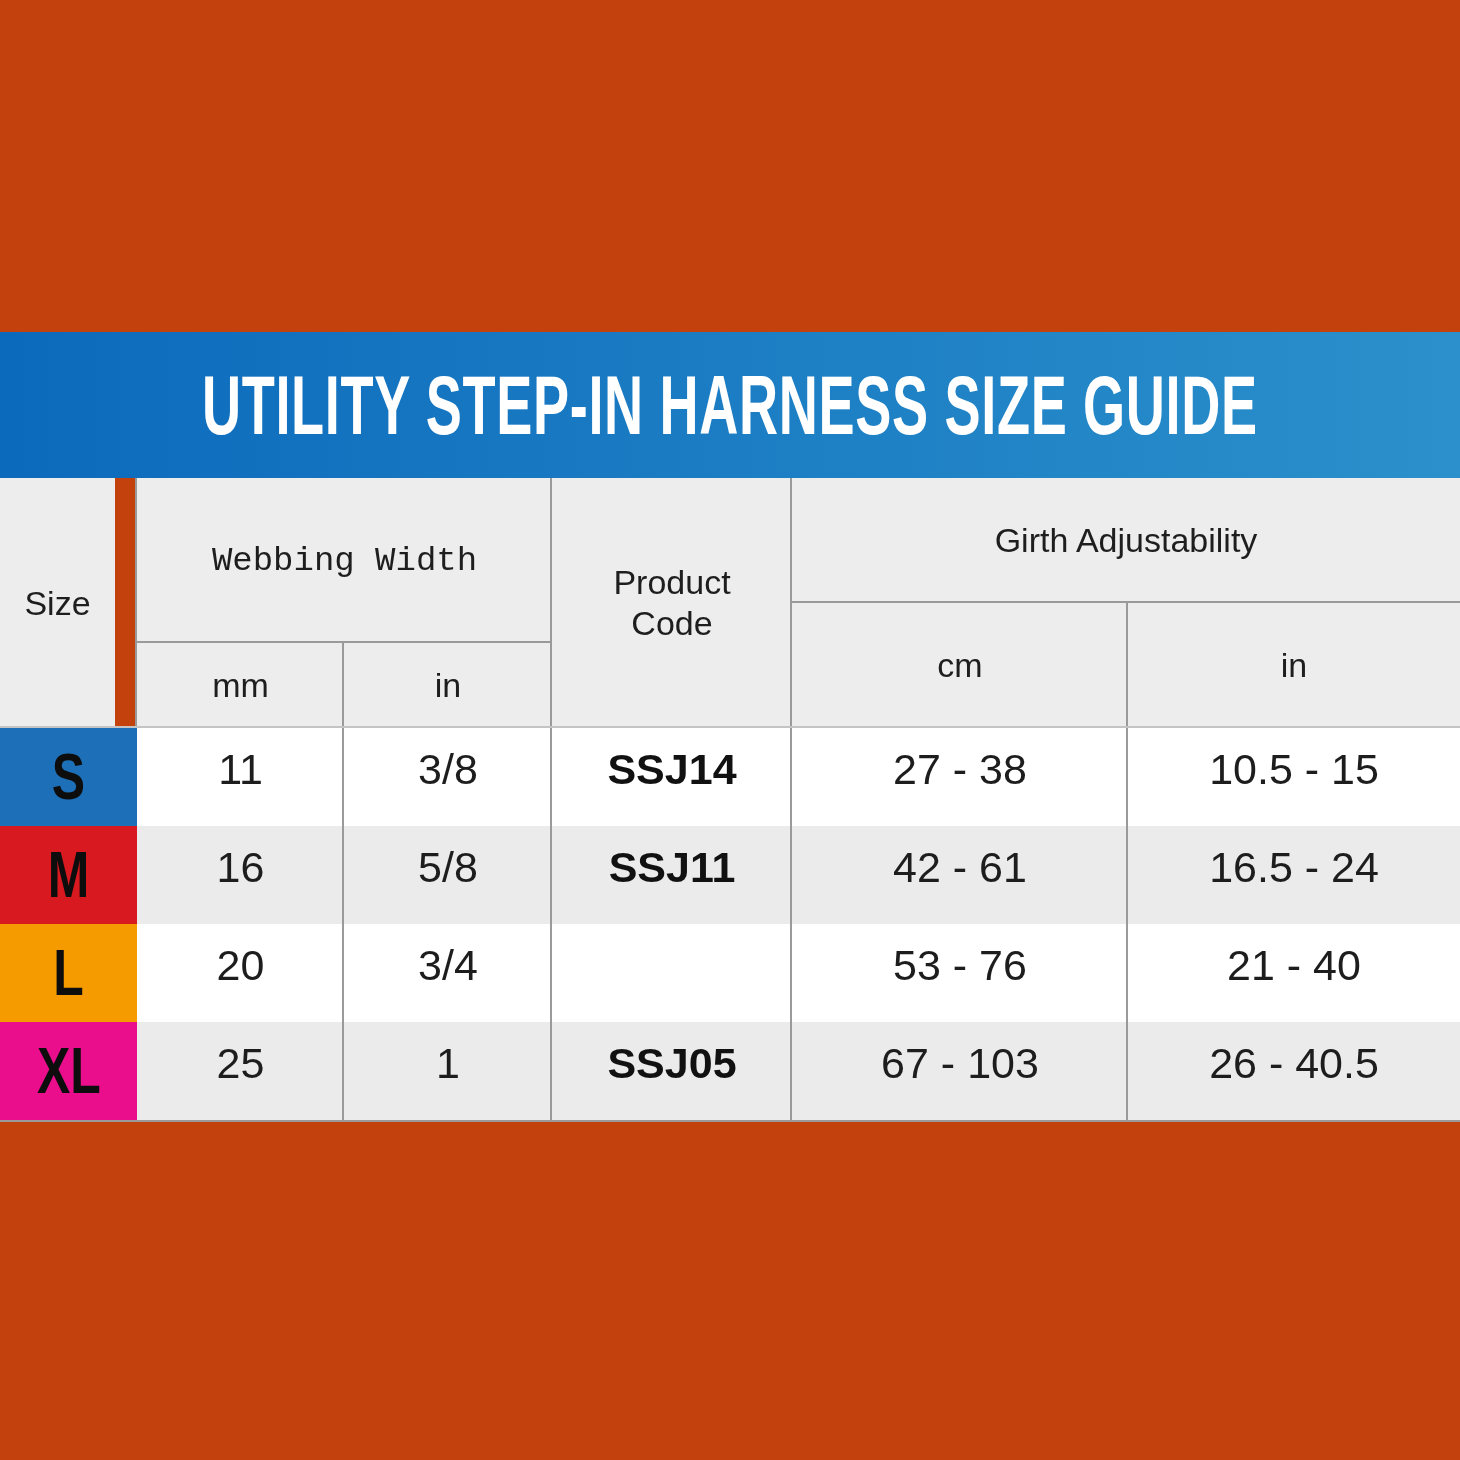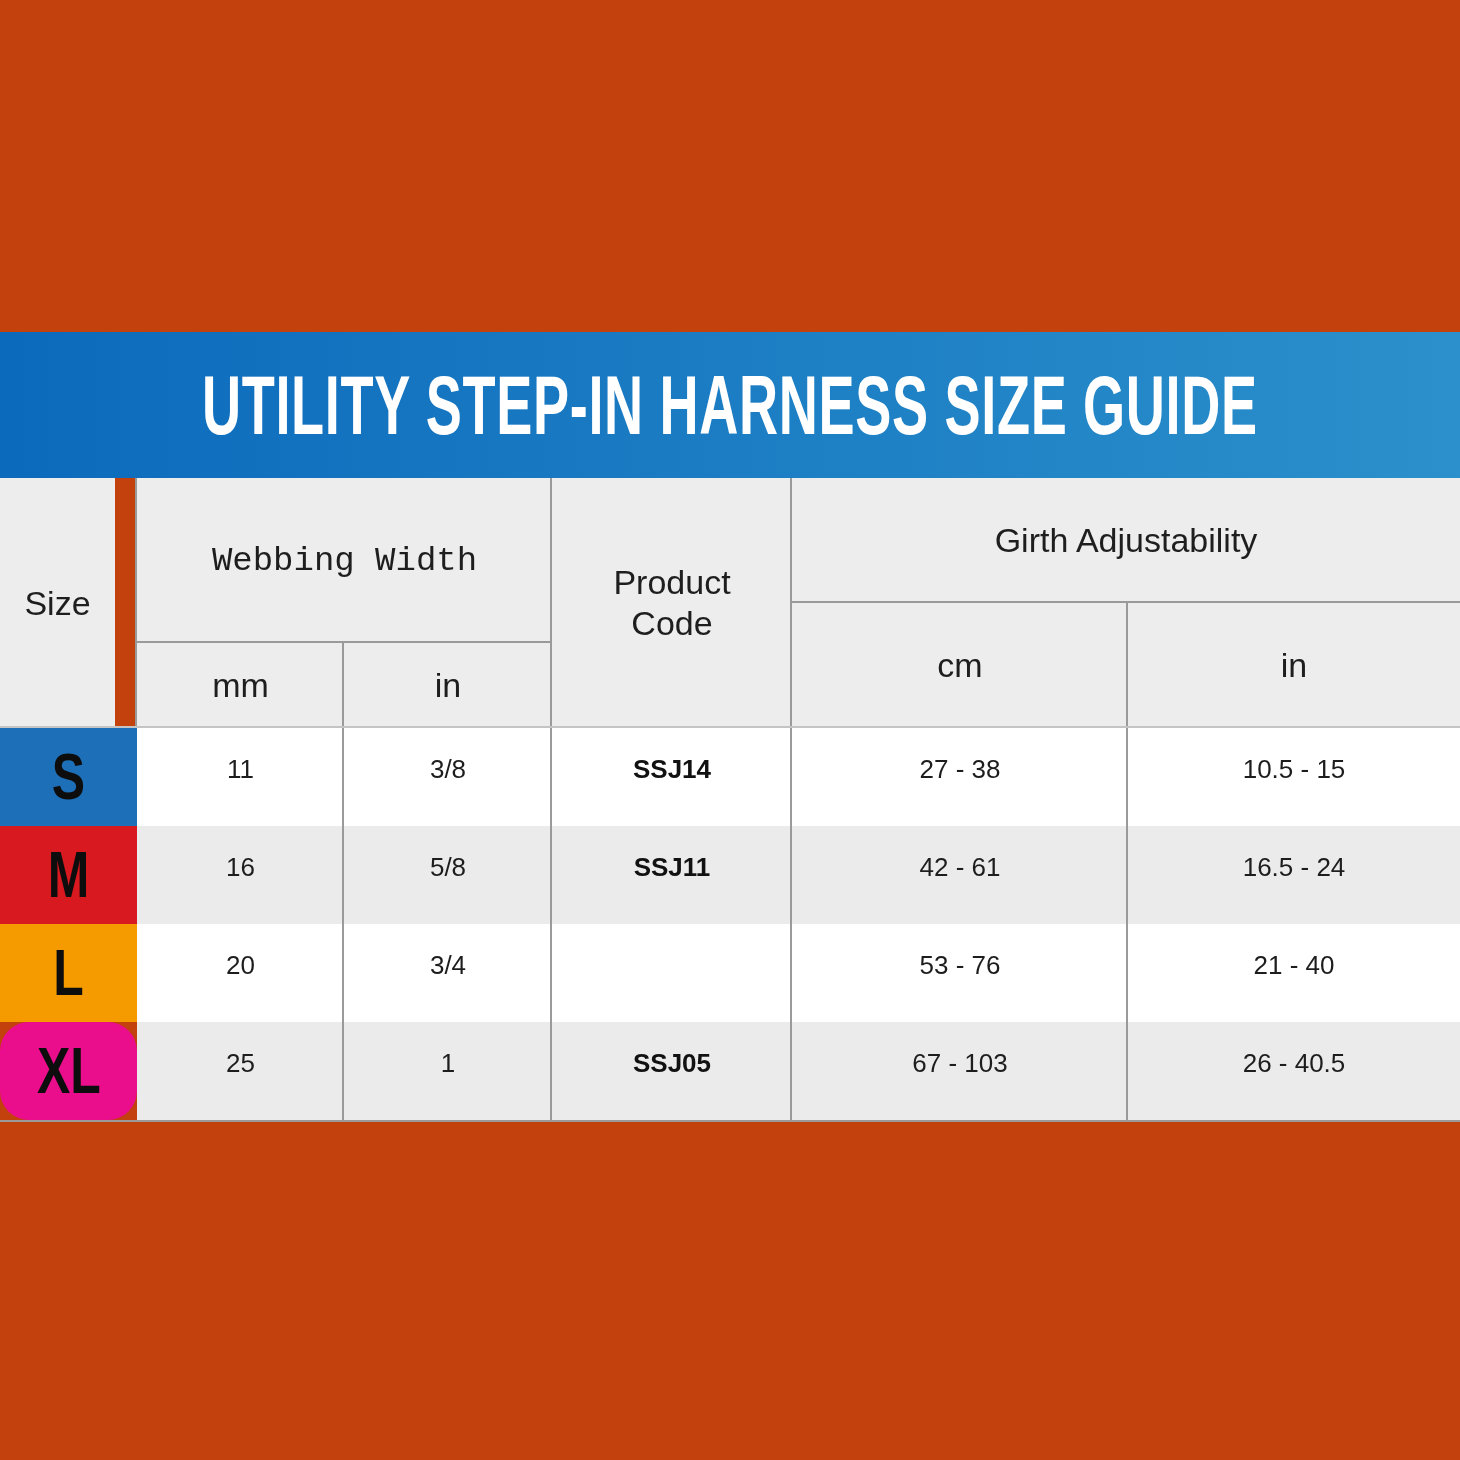--- a/index.html
+++ b/index.html
@@ -46,21 +46,21 @@
   .row-gray  { background: #ebebeb; }
   .badge { left: 0; width: 137px; height: 98px; }
   .badge .letter {
     font-size: 64px;
     font-weight: 700;
     color: #0d0d0d;
     display: inline-block;
     transform: scaleX(0.78);
     transform-origin: center;
   }
-  .dcell { font-size: 26px; color: #1d1d1d; height: 83px; }
+  .dcell { font-size: 43px; color: #1d1d1d; height: 83px; }
   .dcell.code { font-weight: 700; color: #111111; }
   .c-mm   { left: 137px;  width: 207px; }
   .c-win  { left: 344px;  width: 208px; }
   .c-code { left: 552px;  width: 240px; }
   .c-cm   { left: 792px;  width: 336px; }
   .c-gin  { left: 1128px; width: 332px; }
   .ry0 { top: 728px; }
   .ry1 { top: 826px; }
   .ry2 { top: 924px; }
   .ry3 { top: 1022px; }
@@ -134,21 +134,21 @@
   <div class="abs row-strip row-white ry2"></div>
   <div class="abs center badge ry2" style="background-color: rgb(245, 155, 0);">
     <span class="letter">L</span>
   </div>
   <div class="abs center dcell c-mm ry2">20</div>
   <div class="abs center dcell c-win ry2">3/4</div>
   <div class="abs center dcell c-cm ry2">53 - 76</div>
   <div class="abs center dcell c-gin ry2">21 - 40</div>
 
   <div class="abs row-strip row-gray ry3"></div>
-  <div class="abs center badge ry3" style="background-color: rgb(234, 13, 140); border-radius: 29px;">
+  <div class="abs center badge ry3" style="background-color: rgb(234, 13, 140);">
     <span class="letter">XL</span>
   </div>
   <div class="abs center dcell c-mm ry3">25</div>
   <div class="abs center dcell c-win ry3">1</div>
   <div class="abs center dcell code c-code ry3">SSJ05</div>
   <div class="abs center dcell c-cm ry3">67 - 103</div>
   <div class="abs center dcell c-gin ry3">26 - 40.5</div>
 
   <div id="v137" class="abs line"></div>
   <div id="v344" class="abs line"></div>

